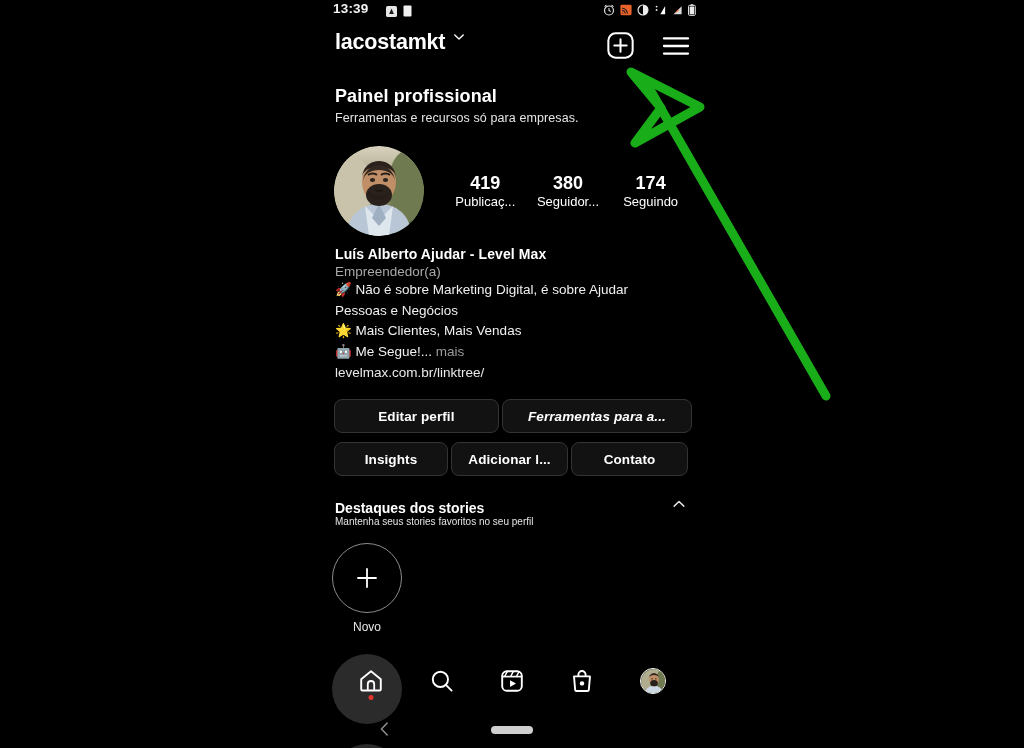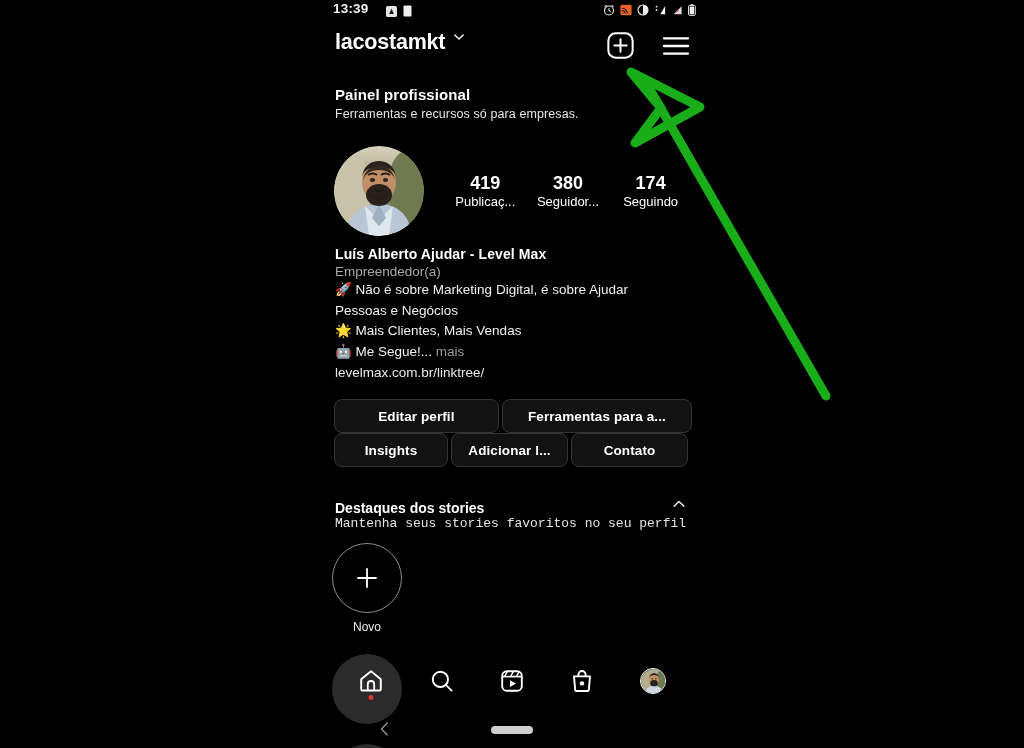--- a/index.html
+++ b/index.html
@@ -59,21 +59,21 @@
   }
   .chev-down { display:block; }
   .appbar-actions {
     position: absolute; right: 16px; top: 6px;
     display: flex; align-items: center; gap: 28px;
   }
 
   
   .pro-panel { position: absolute; left: 17px; top: 86px; width: 360px; }
   .pro-title {
-    color: #ffffff; font-size: 15px; font-weight: bold; letter-spacing: .1px;
+    color: #ffffff; font-size: 18px; font-weight: bold; letter-spacing: .1px;
   }
   .pro-sub {
     color: #e5e5e5; font-size: 12.5px; margin-top: 4px; letter-spacing: .1px;
   }
 
   
   .profile-row {
     position: absolute; left: 16px; top: 143px;
     width: 360px; height: 96px;
     display: flex; align-items: center;
@@ -99,49 +99,49 @@
   
   .bio { position: absolute; left: 17px; top: 246px; width: 352px; }
   .bio-name { color: #fff; font-size: 14px; font-weight: bold; letter-spacing: .1px;}
   .bio-cat  { color: #a8a8a8; font-size: 13.5px; margin-top: 2px; }
   .bio-line { color: #f0f0f0; font-size: 13.5px; margin-top: 2px; line-height: 1.38; }
   .bio-more { color: #9a9a9a; }
   .bio-link { color: #e9e9e9; font-size: 13.5px; margin-top: 3px; }
 
   
   .btn-rows { position: absolute; left: 16px; top: 399px; width: 358px; }
-  .btn-row { display: flex; gap: 3px; }
+  .btn-row { display: flex; gap: 3px; margin-bottom: 9px; }
   .ibtn {
     background: #121212;
     border: 1px solid #343434;
     border-radius: 8px;
     color: #ffffff;
     font-size: 13.5px;
     font-weight: bold;
     height: 34px;
     display: flex; align-items: center; justify-content: center;
     white-space: nowrap; overflow: hidden;
     font-family: "Liberation Sans", sans-serif;
     letter-spacing: .1px;
   }
   .ibtn.b-edit   { width: 175px; }
-  .ibtn.b-tools  { width: 202px; }
+  .ibtn.b-tools  { width: 202px; font-style: italic; }
   .ibtn.b-ins    { width: 114px; }
   .ibtn.b-add    { width: 117px; }
   .ibtn.b-cont   { width: 117px; }
 
   
   .hl-head {
     position: absolute; left: 17px; top: 496px; width: 352px;
     display: flex; justify-content: space-between; align-items: flex-end;
   }
   .hl-title { color: #ffffff; font-size: 14px; font-weight: bold; }
   .hl-sub {
     position: absolute; left: 17px; top: 516px;
-    color: #e4e4e4; font-size: 13px; font-family: Liberation Mono, monospace;
+    color: #e4e4e4; font-size: 10px;
   }
   .hl-strip {
     position: absolute; left: 14px; top: 543px;
     display: flex; gap: 20px; align-items: flex-start; flex-direction: column;
   }
   .hl-item { width: 70px; text-align: center; }
   .hl-new-circle {
     width: 70px; height: 70px; border-radius: 50%;
     border: 1.5px solid #8c8c8c; background: #000;
     display: flex; align-items: center; justify-content: center;

